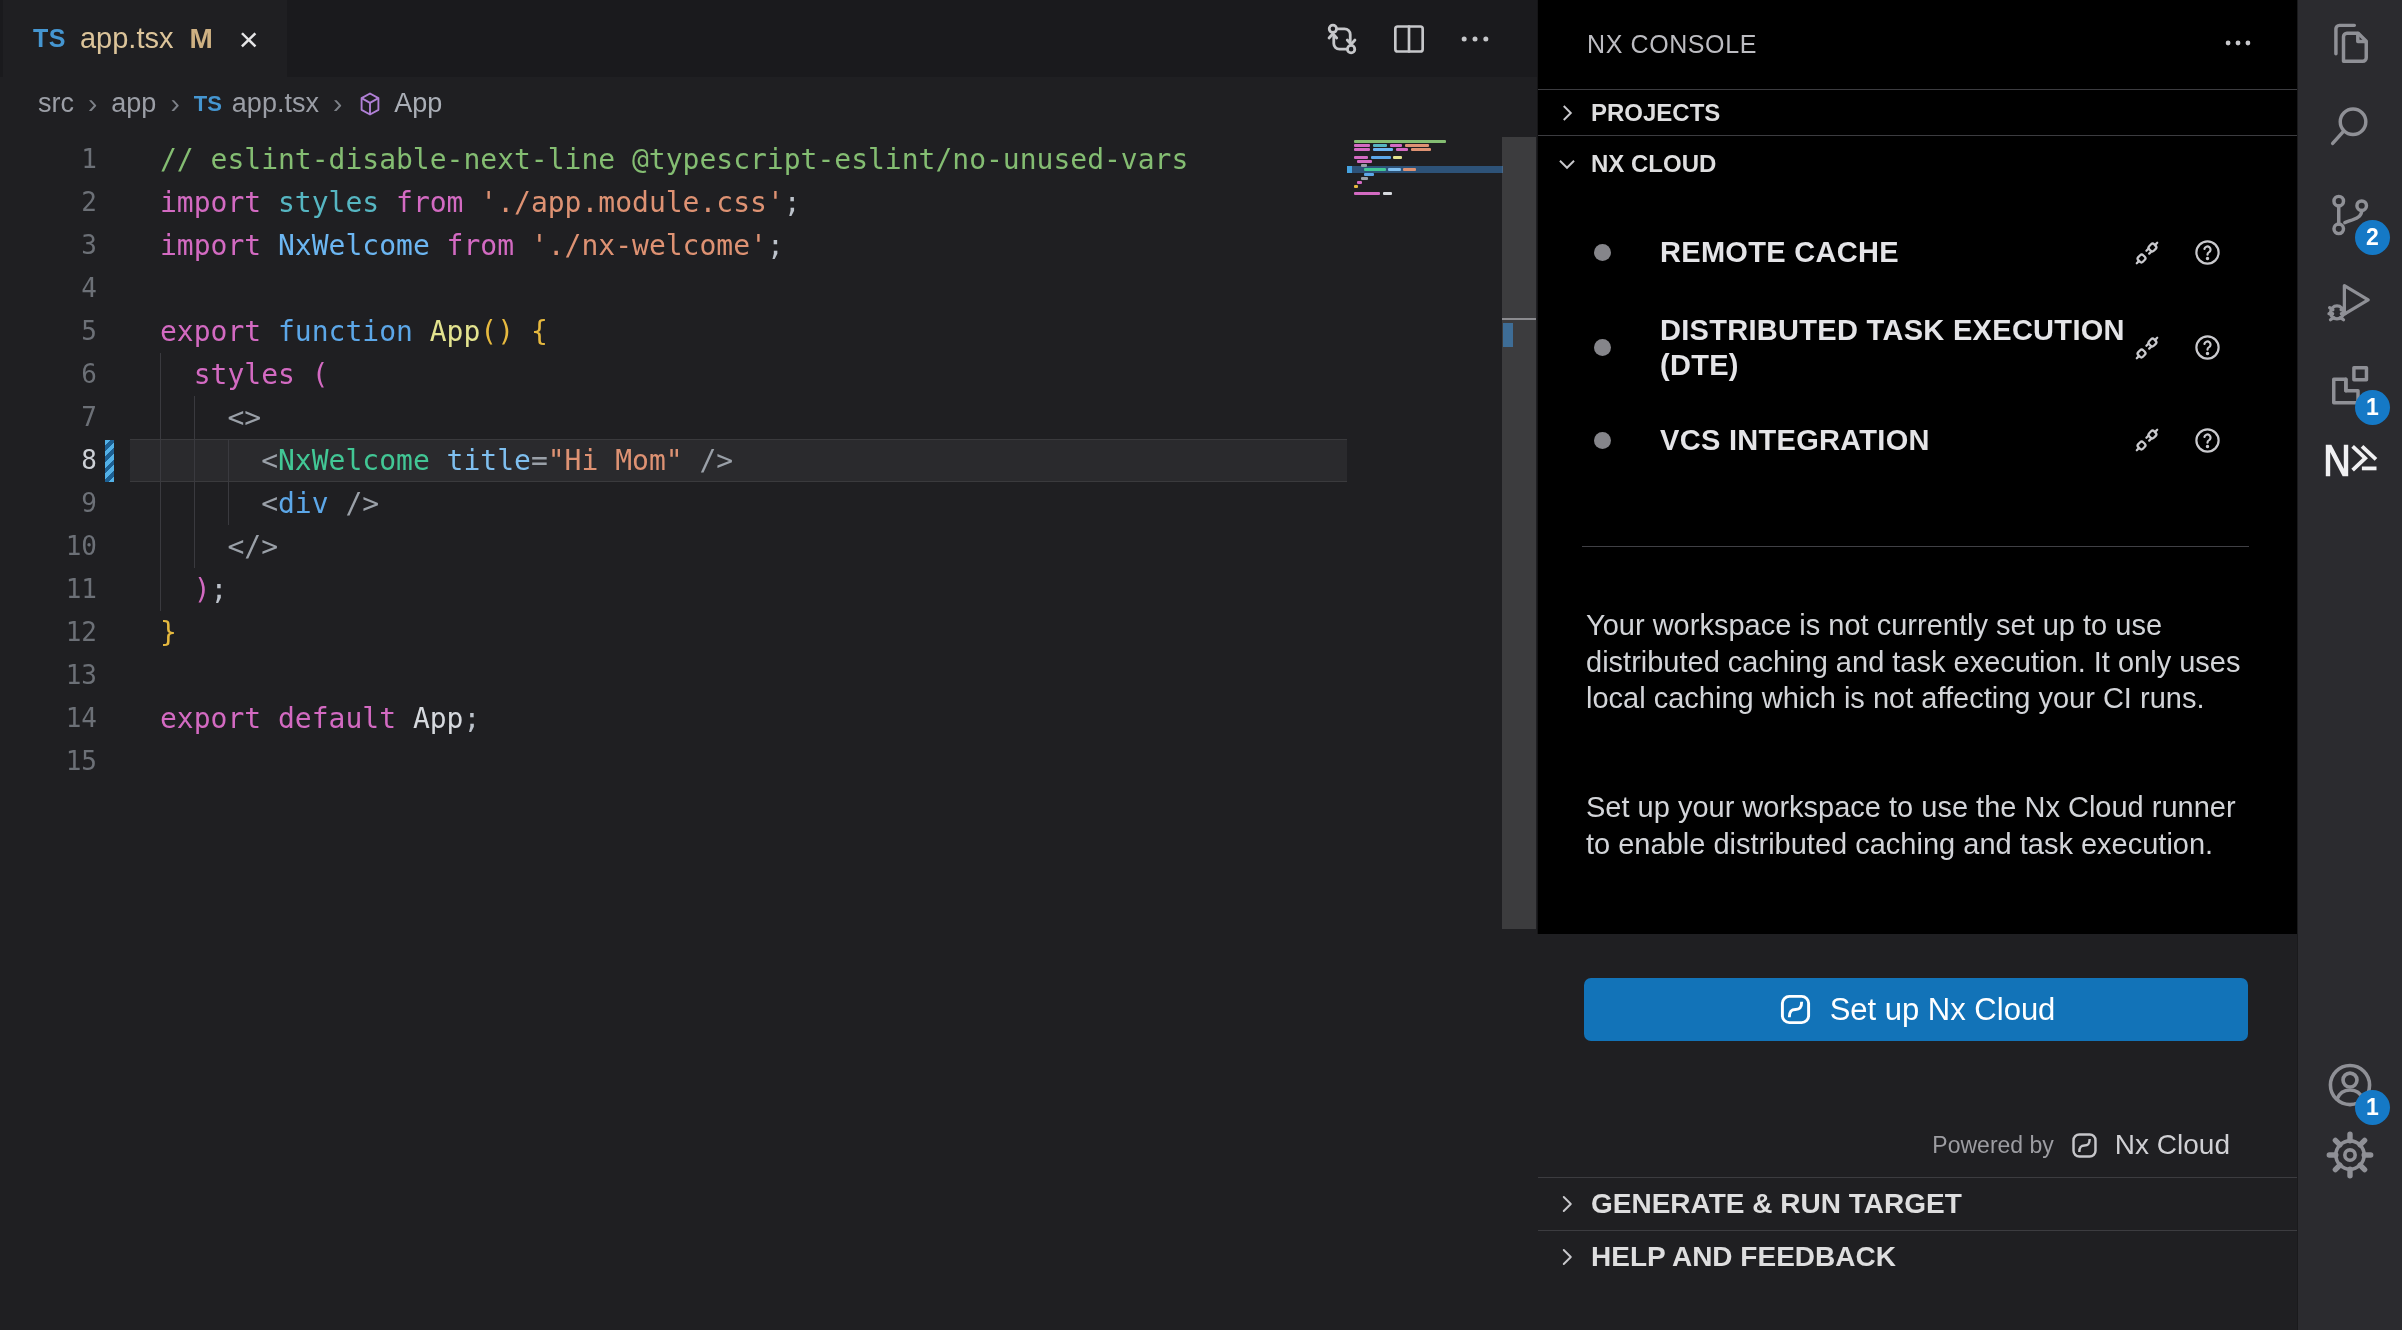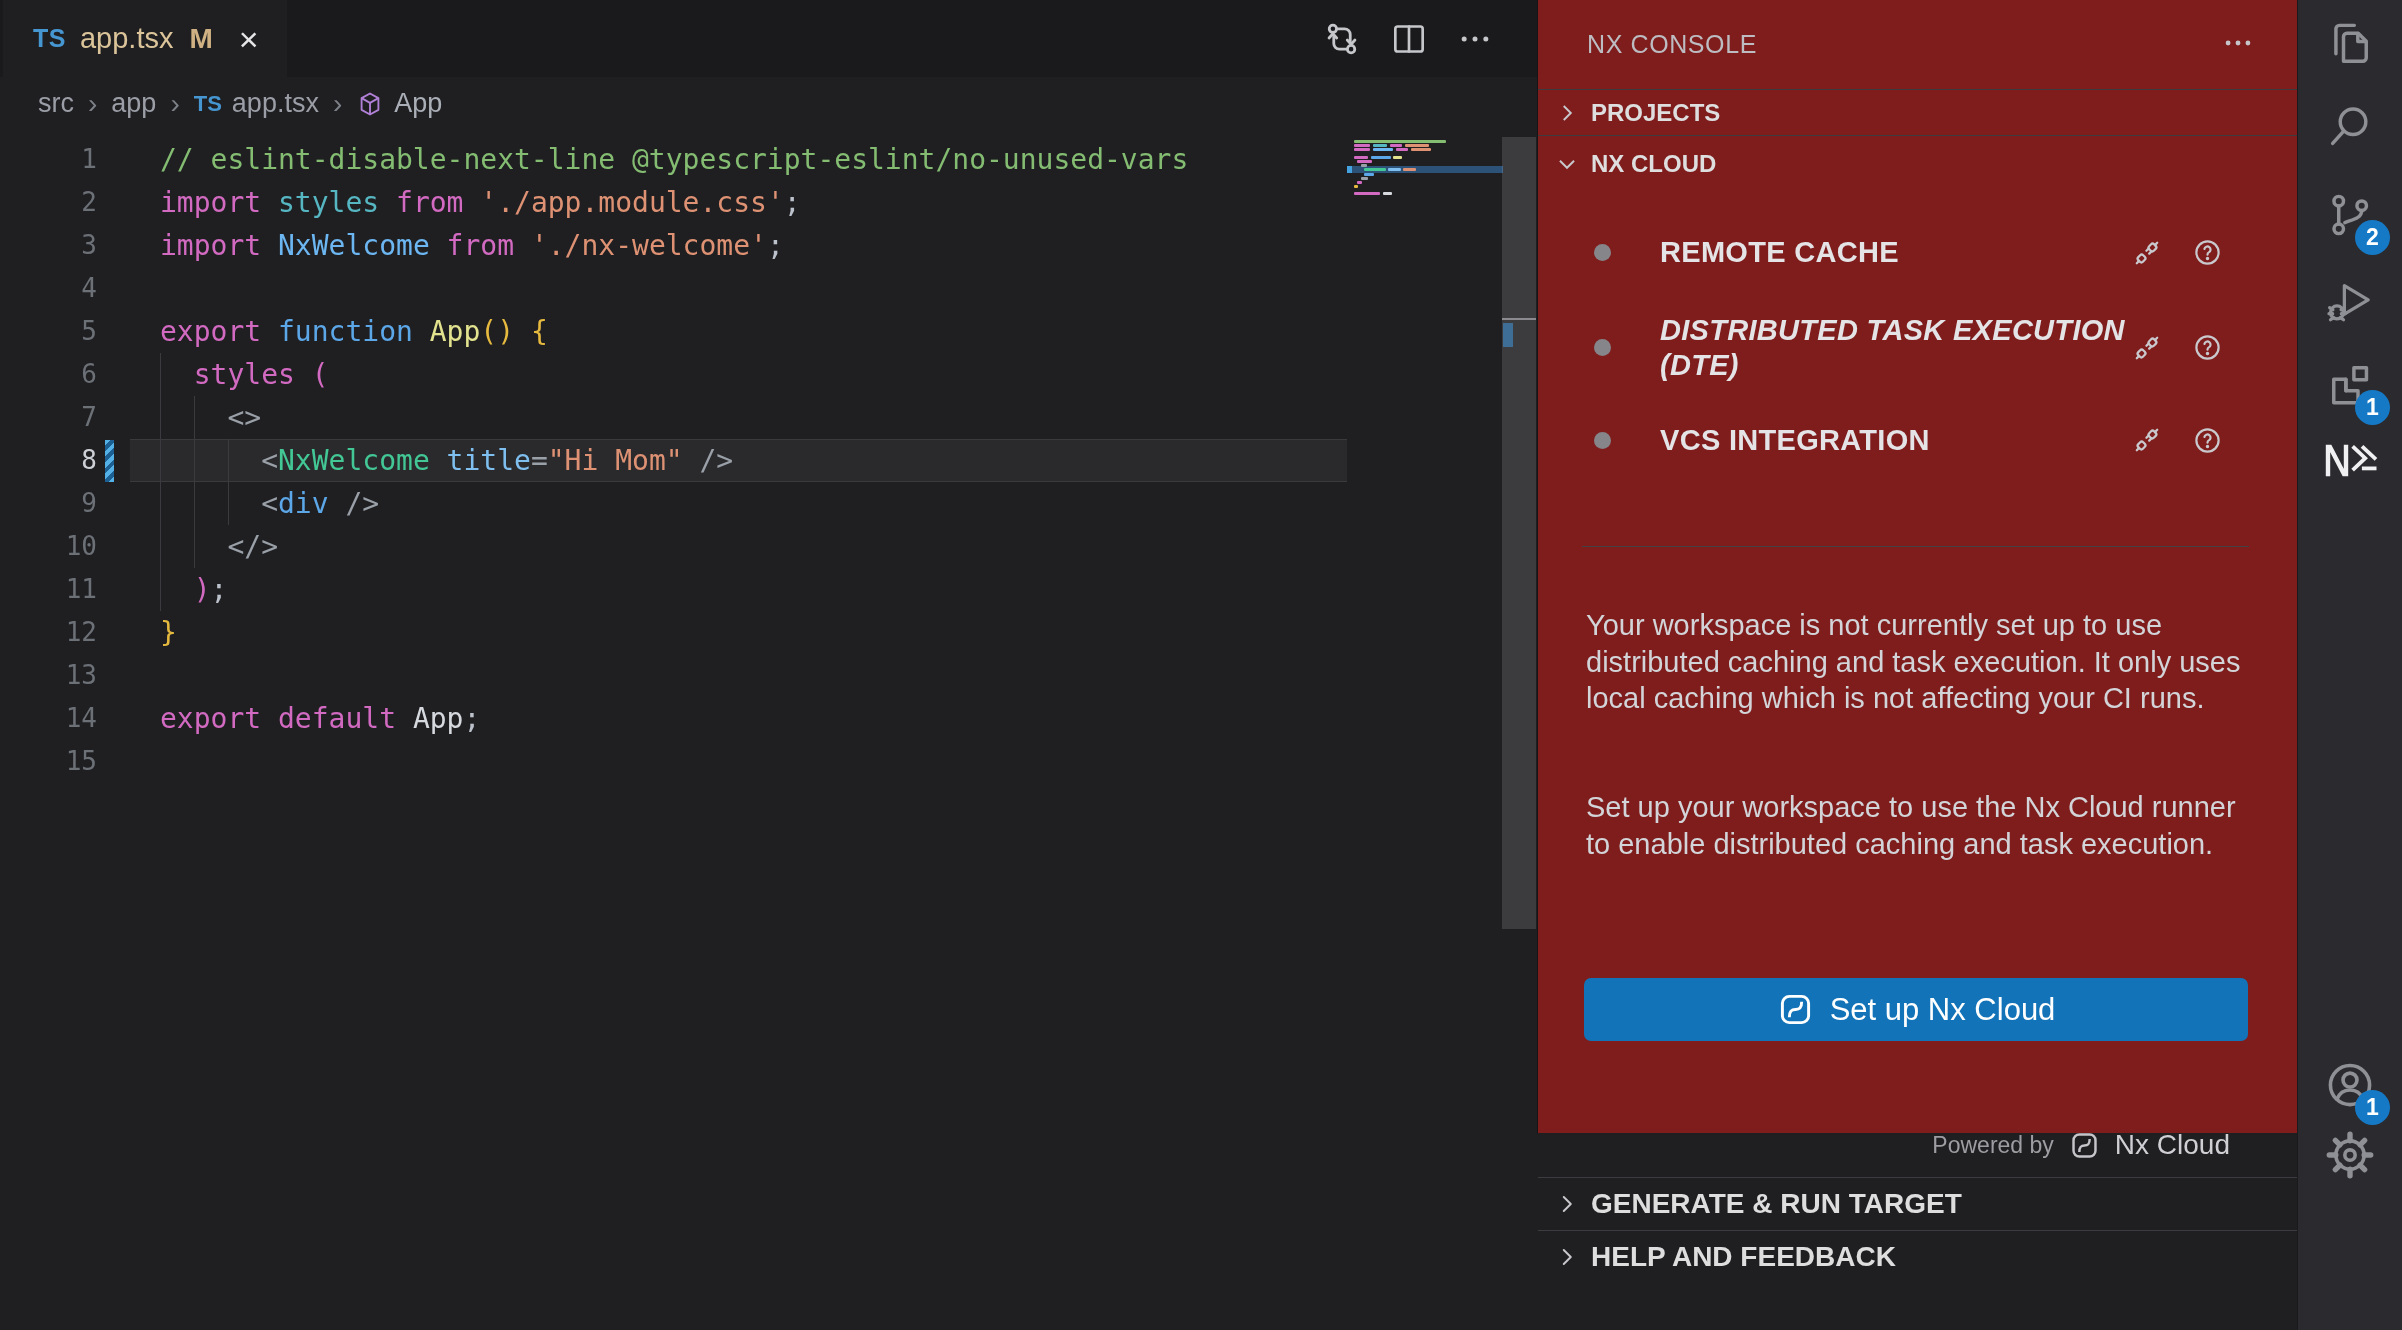--- a/index.html
+++ b/index.html
@@ -46,21 +46,21 @@
   .minimap { position:absolute; left:1347px; top:138px; width:156px; height:70px; }
   .minimap-bar { position:absolute; height:3px; border-radius:1px; }
   .minimap-highlight { position:absolute; left:0; top:28px; width:156px; height:7px; background:rgba(54,110,168,0.65); }
   .minimap-highlight .notch { position:absolute; left:0; top:0; width:5px; height:7px; background:#45a2e0; }
 
   .scrollbar { position:absolute; left:1502px; top:137px; width:34px; height:792px; background:rgba(255,255,255,0.13); }
   .scroll-cursor-marker { position:absolute; left:0; top:181px; width:34px; height:2px; background:#8b8b8f; }
   .scroll-modified-marker { position:absolute; left:1px; top:186px; width:10px; height:24px; background:#3e6d96; }
 
   
-  .sidebar { position:absolute; left:1537px; top:0; width:760px; height:1133px; background:#7f1d1d;
+  .sidebar { position:absolute; left:1537px; top:0; width:760px; height:934px; background:#000000;
              border-left:1px solid #151517; color:#d6d6da; }
   .sb-title-row { position:absolute; top:0; left:0; width:100%; height:89px;
                   display:flex; align-items:center; padding:0 42px 0 49px; }
   .sb-title { font-size:25px; color:#bcbcc1; letter-spacing:0.6px; flex:1; }
   .sb-more { color:#c6c6ca; }
 
   .section-header { position:absolute; left:0; width:100%; border-top:1px solid #3c3c40;
                     display:flex; align-items:center; padding-left:16px; gap:11px;
                     font-weight:bold; font-size:24px; color:#dededf; cursor:pointer; }
   .section-header svg { flex:none; color:#c8c8cc; }
@@ -270,21 +270,21 @@
           </span>
           <span>
             <svg width="31" height="31" viewBox="0 0 24 24" fill="none" stroke="currentColor" stroke-width="1.7" stroke-linecap="round" stroke-linejoin="round">
               <circle cx="12" cy="12" r="8.6"></circle>
               <path d="M9.6 9.3a2.4 2.4 0 1 1 3.4 2.6c-.8.4-1 .9-1 1.8"></path>
               <circle cx="12" cy="16.6" r="0.5" fill="currentColor"></circle>
             </svg>
           </span>
         </span>
       </div>
-      <div class="feature-row" style="height: 95px; font-style: italic;">
+      <div class="feature-row" style="height: 95px;">
         <span class="feature-dot"></span>
         <span class="feature-label">DISTRIBUTED TASK EXECUTION (DTE)</span>
         <span class="feature-icons">
           <span>
             <svg width="34" height="34" viewBox="0 0 24 24" fill="none" stroke="currentColor" stroke-width="1.6" stroke-linecap="round" stroke-linejoin="round">
               <g transform="rotate(45 12 12)">
                 <path d="M12 1.8v2.3"></path>
                 <rect x="9.7" y="4.1" width="4.6" height="4.9" rx="1.5"></rect>
                 <path d="M10.6 9v2.2M13.4 9v2.2"></path>
                 <rect x="9.7" y="15" width="4.6" height="4.9" rx="1.5"></rect>

